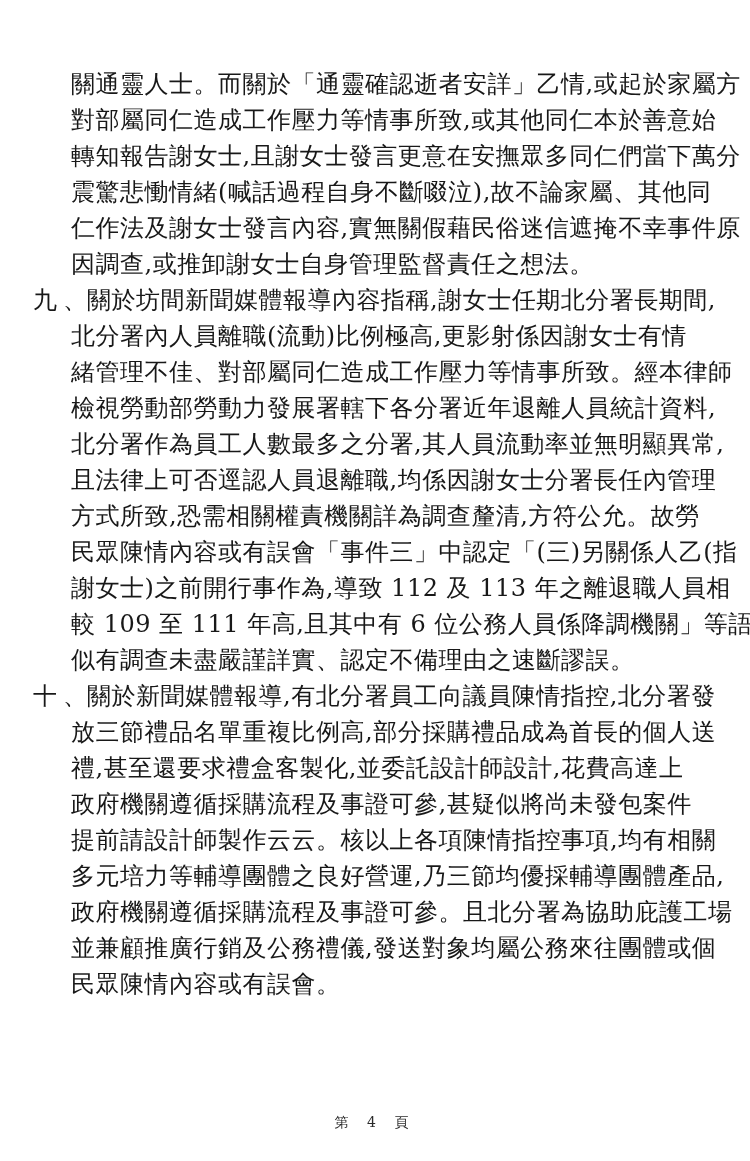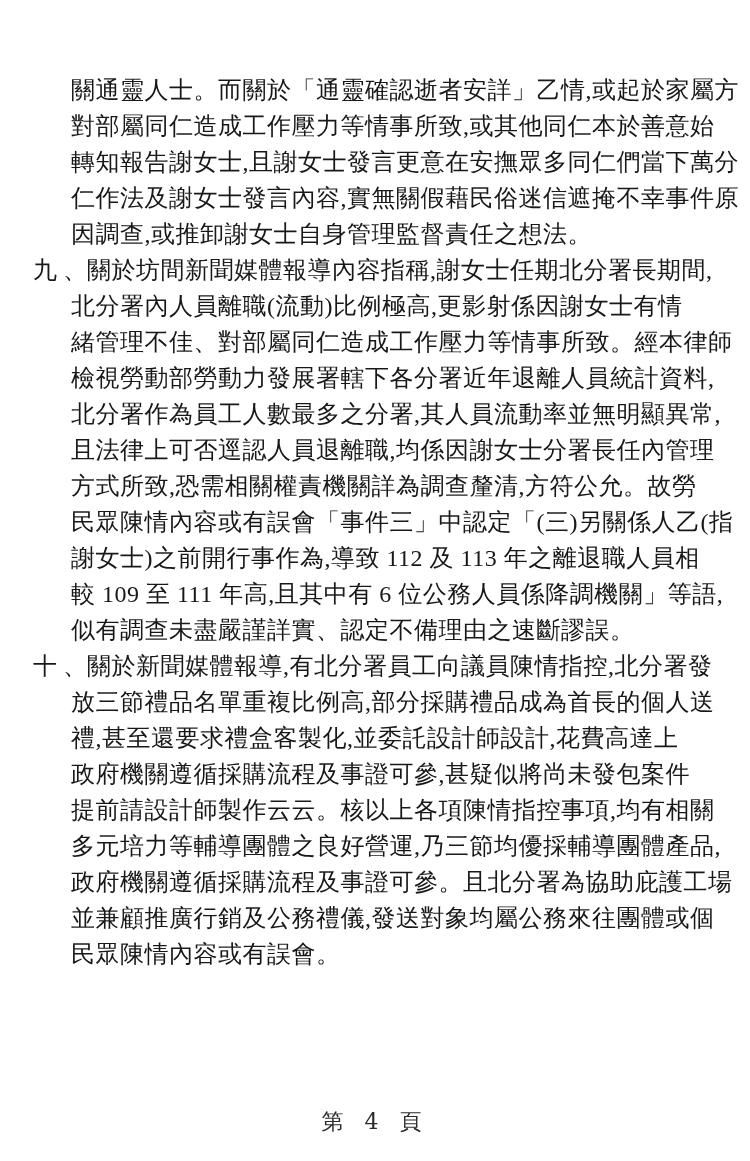--- a/index.html
+++ b/index.html
@@ -12,24 +12,23 @@
     width: 750px;
     height: 1161px;
     margin: 0 auto;
     background: #ffffff;
     color: #181818;
     font-family: "DejaVu Serif", "Liberation Serif", serif;
     overflow: hidden;
   }
   .content {
     position: absolute;
-    top: 72px;
+    top: 66px;
     left: 0;
     right: 0;
-    font-family: Liberation Serif, serif;
   }
   .line {
     position: relative;
     font-size: 24px;
     line-height: 36px;
     height: 36px;
     padding-left: 71px;
     letter-spacing: 0.5px;
     white-space: nowrap;
   }
@@ -41,36 +40,37 @@
     left: 33px;
     top: 0;
     letter-spacing: 6px;
   }
   .footer {
     position: absolute;
     top: 1106px;
     left: 0;
     width: 100%;
     text-align: center;
-    font-size: 22px;
+    font-size: 14px;
     line-height: 32px;
     letter-spacing: 7px;
     color: #2a2a2a;
   }
 </style>
 </head>
 <body>
 
 <div class="page">
   <div class="content">
 
     <div>
       <div class="line">關通靈人士。而關於「通靈確認逝者安詳」乙情,或起於家屬方</div>
       <div class="line">對部屬同仁造成工作壓力等情事所致,或其他同仁本於善意始</div>
       <div class="line">轉知報告謝女士,且謝女士發言更意在安撫眾多同仁們當下萬分</div>
+      <div class="line">震驚悲慟情緒(喊話過程自身不斷啜泣),故不論家屬、其他同</div>
       <div class="line">仁作法及謝女士發言內容,實無關假藉民俗迷信遮掩不幸事件原</div>
       <div class="line">因調查,或推卸謝女士自身管理監督責任之想法。</div>
     </div>
 
     <div>
       <div class="line first">
         <span class="marker">九、</span><span>關於坊間新聞媒體報導內容指稱,謝女士任期北分署長期間,</span>
       </div>
       <div class="line">北分署內人員離職(流動)比例極高,更影射係因謝女士有情</div>
       <div class="line">緒管理不佳、對部屬同仁造成工作壓力等情事所致。經本律師</div>

